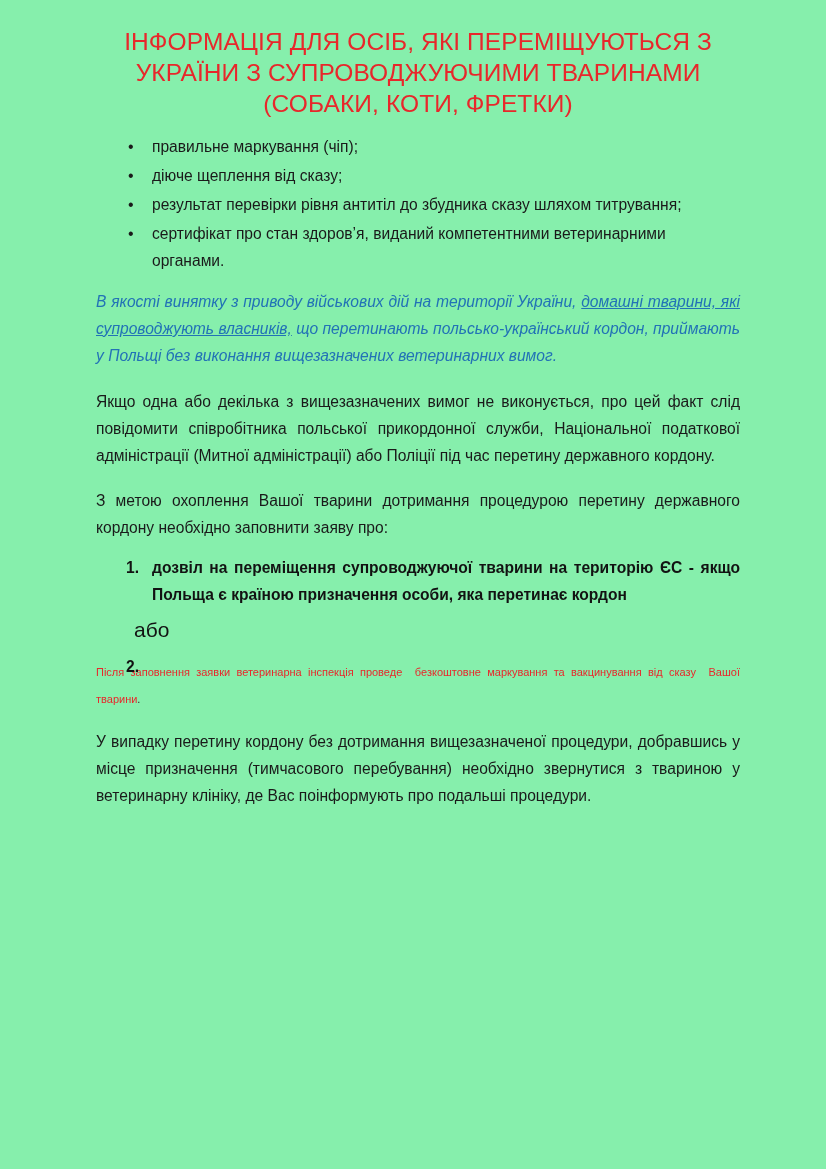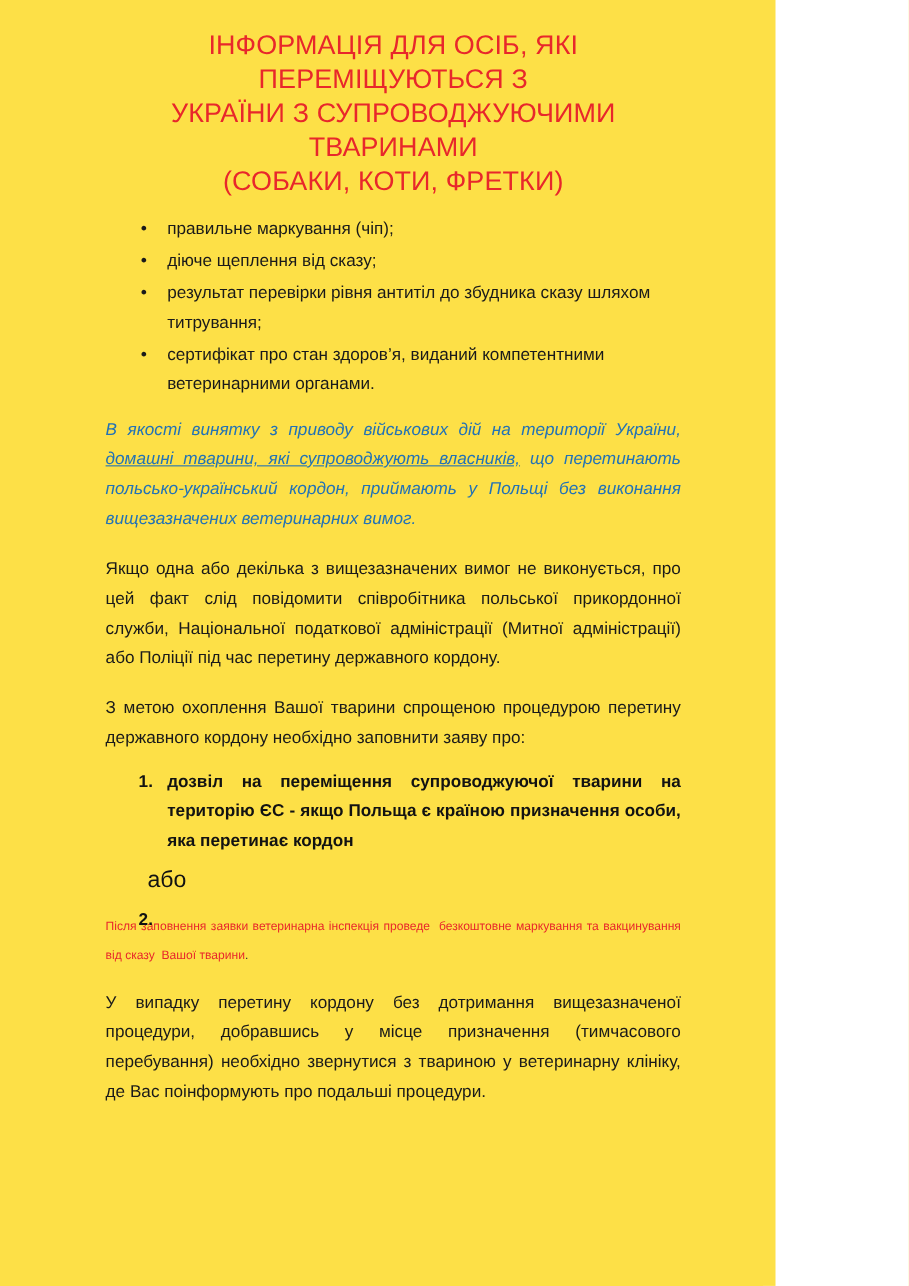--- a/index.html
+++ b/index.html
@@ -10,25 +10,25 @@
   body {
     width: 826px;
     height: 1169px;
     font-family: "Liberation Sans", sans-serif;
     color: #1a1a1a;
     -webkit-font-smoothing: antialiased;
   }
 
   .page {
     position: relative;
-    width: 705px;
+    width: 826px;
     height: 1169px;
     box-sizing: border-box;
     padding: 26px 86px 0 96px;
-    background: #fde047;
+    background: #86efac;
     overflow: hidden;
   }
 
   
   .doc-title {
     margin: 0 0 14px 0;
     text-align: center;
     font-size: 24.5px;
     line-height: 31px;
     font-weight: 400;
@@ -167,21 +167,21 @@
       <span>сертифікат про стан здоров’я, виданий компетентними ветеринарними органами.</span>
     </li>
   </ul>
 
   <p class="blue-par">
     <span>В якості винятку з приводу військових дій на території України, </span><span class="u">домашні тварини, які супроводжують власників,</span><span> що перетинають польсько-український кордон, приймають у Польщі без виконання вищезазначених ветеринарних вимог.</span>
   </p>
 
   <p class="body-par par-gap-lg">Якщо одна або декілька з вищезазначених вимог не виконується, про цей факт слід повідомити співробітника польської прикордонної служби, Національної податкової адміністрації (Митної адміністрації) або Поліції під час перетину державного кордону.</p>
 
-  <p class="body-par">З метою охоплення Вашої тварини спрощеною процедурою перетину державного кордону необхідно заповнити заяву про:</p>
+  <p class="body-par">З метою охоплення Вашої тварини дотримання процедурою перетину державного кордону необхідно заповнити заяву про:</p>
 
   <ol class="numbers">
     <li>
       <span class="num">1.</span>
       <span>дозвіл на переміщення супроводжуючої тварини на територію ЄС - якщо Польща є країною призначення особи, яка перетинає кордон</span>
     </li>
   </ol>
 
   <div class="alt-word">або</div>
 

